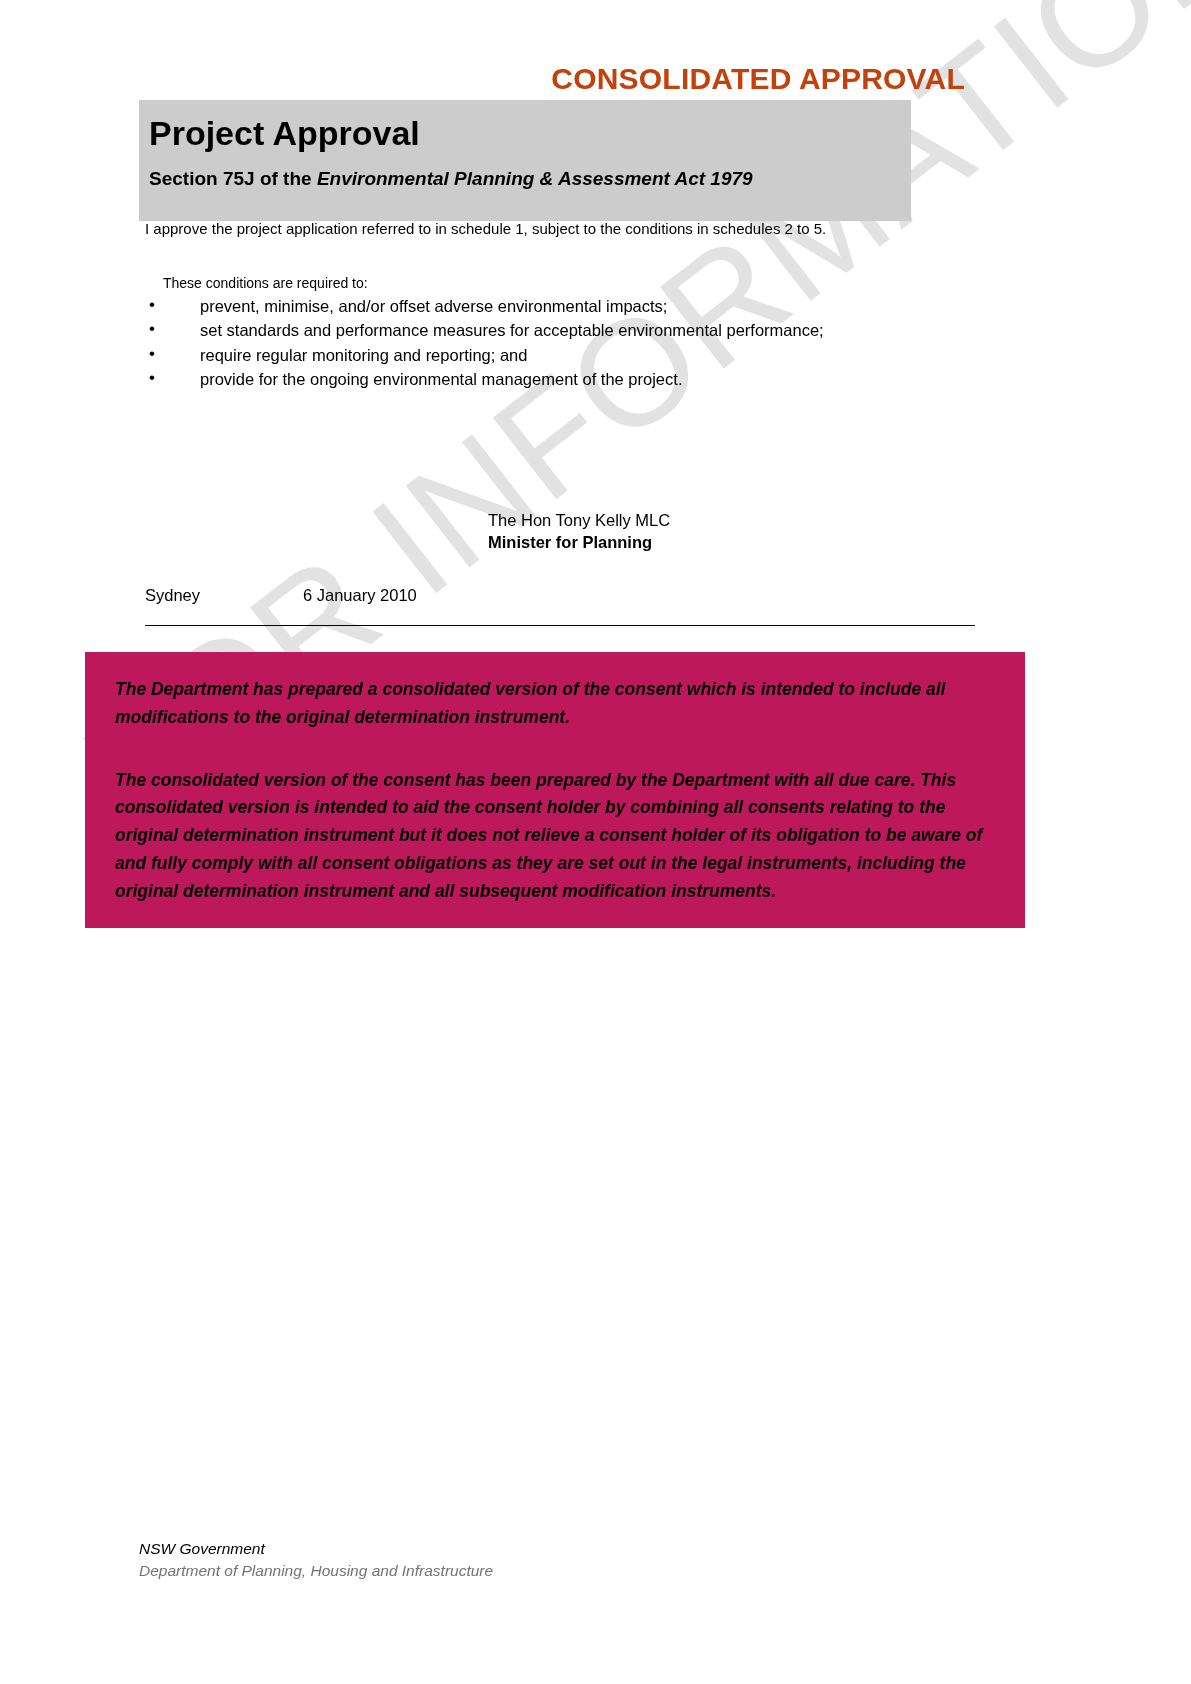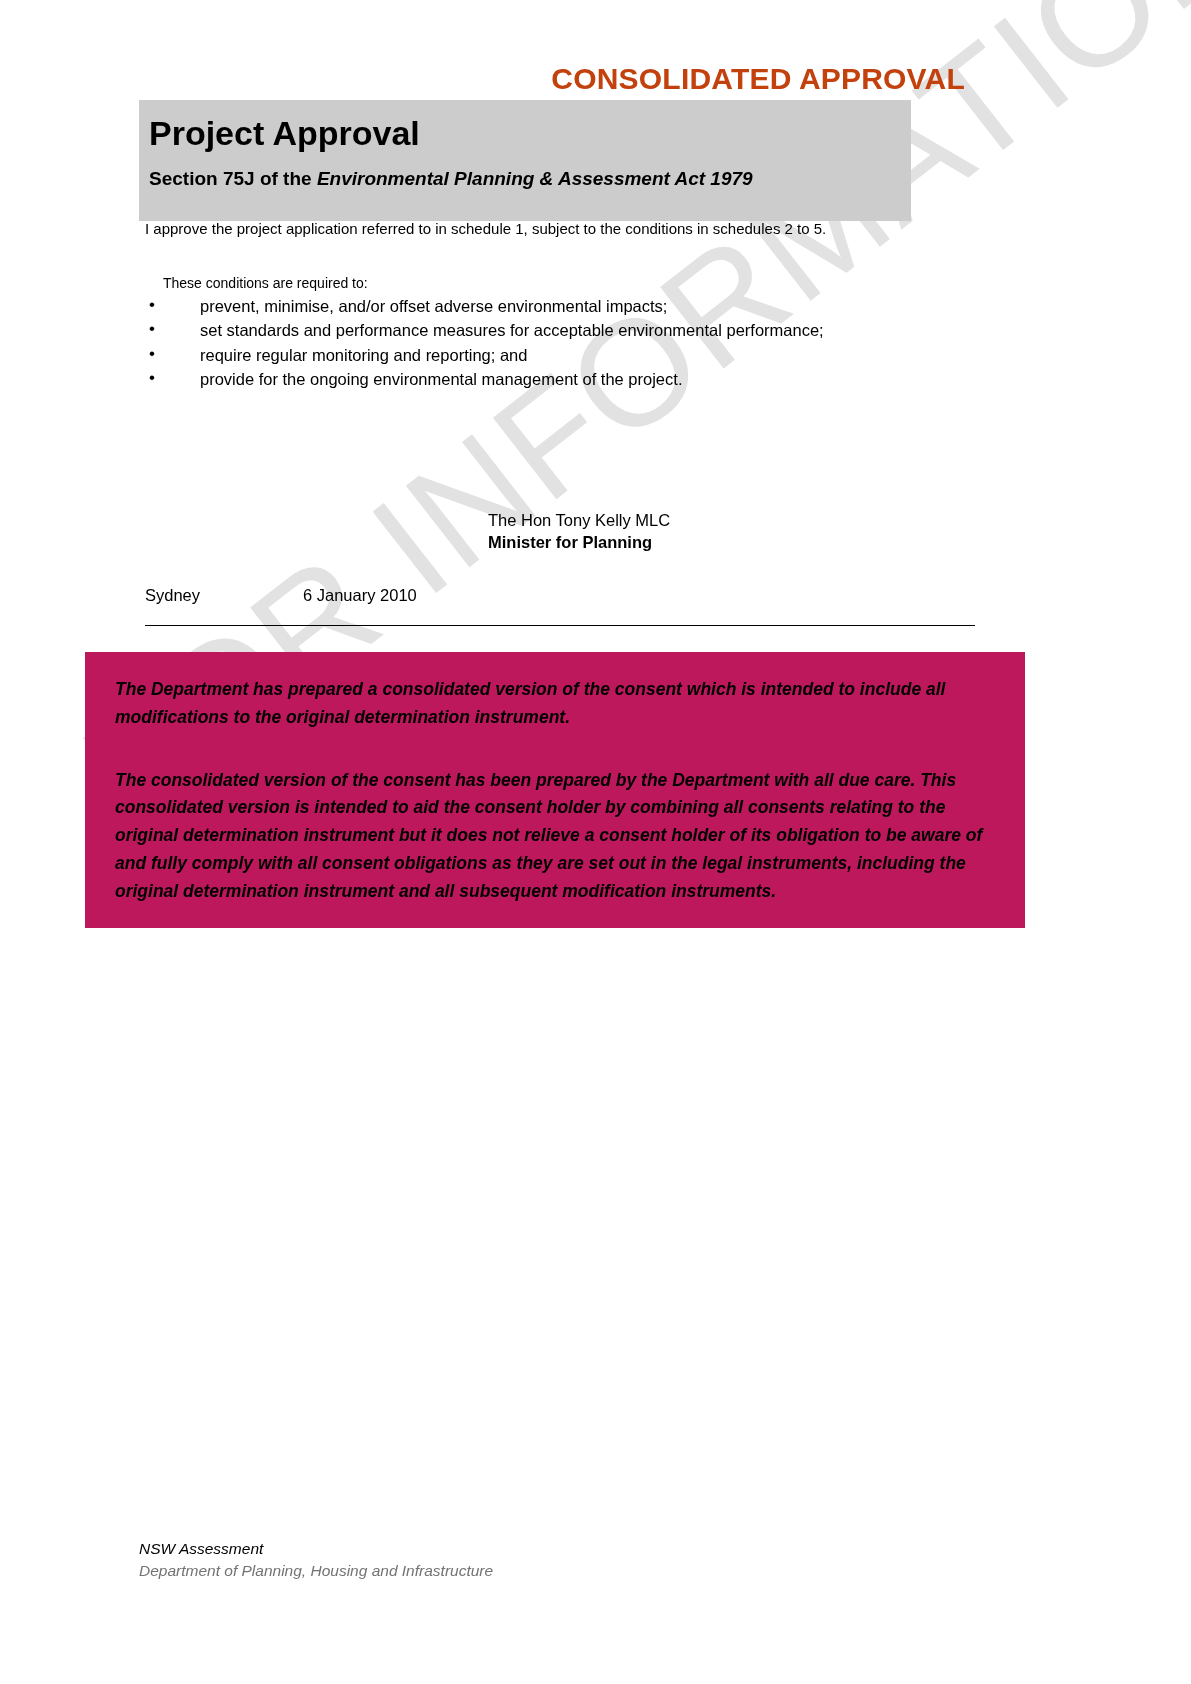--- a/index.html
+++ b/index.html
@@ -216,17 +216,17 @@
   <div id="date-row">
     <span class="city">Sydney</span><span>6 January 2010</span>
   </div>
 
   <div id="disclaimer-box">
     <p>The Department has prepared a consolidated version of the consent which is intended to include all modifications to the original determination instrument.</p>
     <p>The consolidated version of the consent has been prepared by the Department with all due care. This consolidated version is intended to aid the consent holder by combining all consents relating to the original determination instrument but it does not relieve a consent holder of its obligation to be aware of and fully comply with all consent obligations as they are set out in the legal instruments, including the original determination instrument and all subsequent modification instruments.</p>
   </div>
 
   <div id="footer">
-    <div id="footer-org">NSW Assessment</div>
+    <div id="footer-org">NSW Government</div>
     <div id="footer-dept">Department of Planning, Housing and Infrastructure</div>
   </div>
 
 </div>
 
 </body></html>

